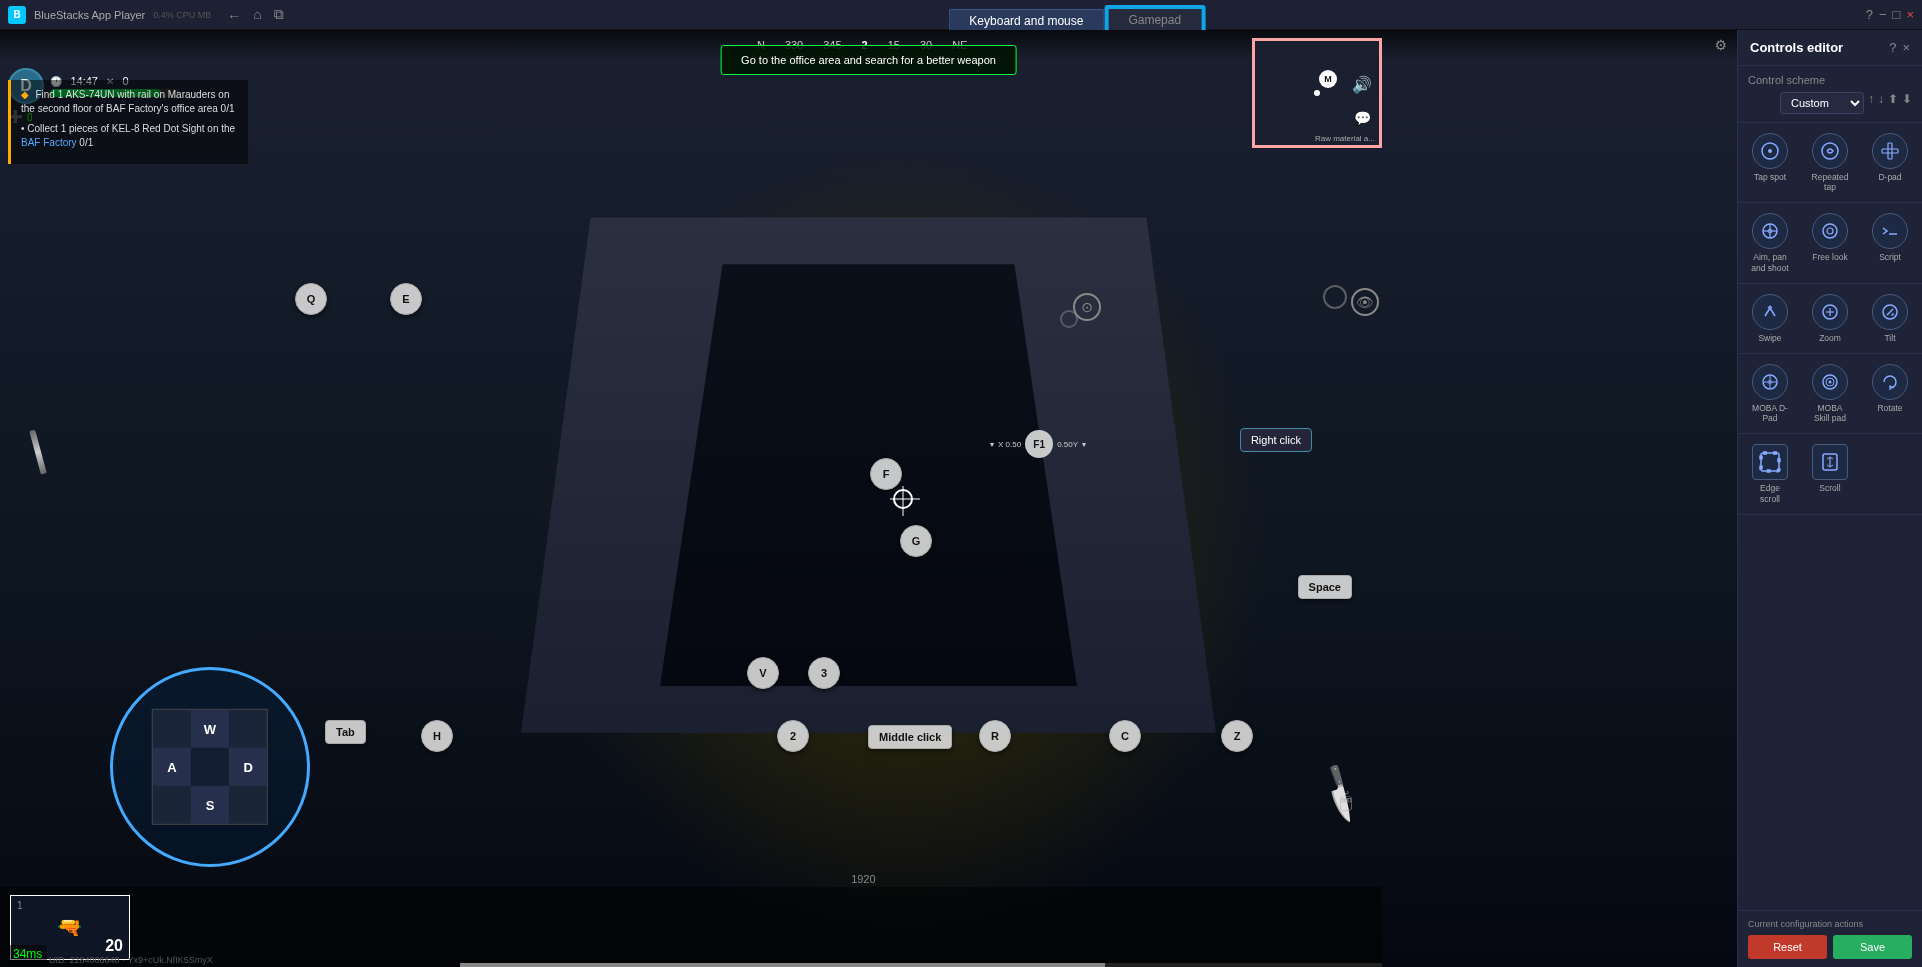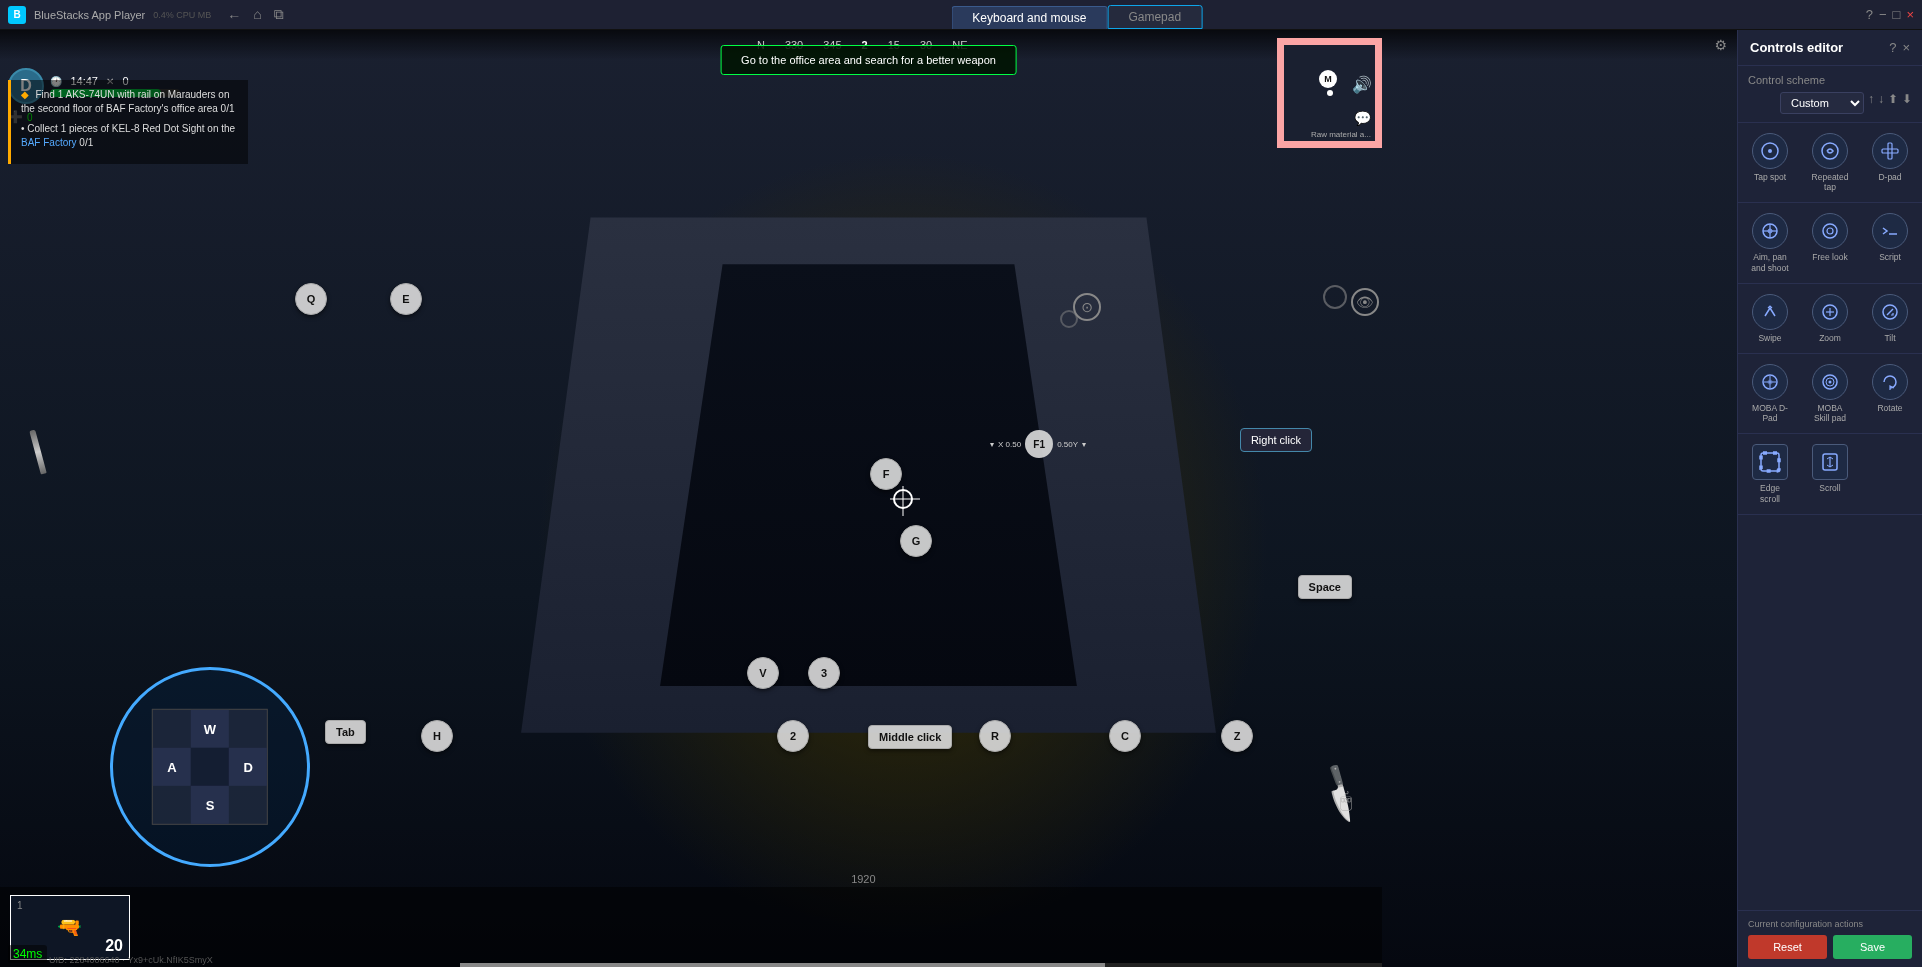--- a/index.html
+++ b/index.html
@@ -56,21 +56,21 @@
     }
     .tab.active {
       background: #2a3a5c;
       color: #fff;
       border: 1px solid #3a5a8c;
       border-bottom: none;
     }
     .tab.inactive {
       background: #252a3d;
       color: #888;
-      border: 1px solid #0ea5e9;
+      border: 4px solid #0ea5e9;
     }
     .title-bar-controls {
       display: flex; gap: 6px; align-items: center;
     }
     .title-bar-controls span {
       font-size: 13px; color: #888; cursor: pointer;
     }
 
     
     .main-area {
@@ -207,23 +207,23 @@
       font-size: 11px;
       color: #fff;
       border-radius: 3px;
       white-space: nowrap;
     }
 
     
     .minimap {
       position: absolute;
       top: 8px; right: 355px;
-      width: 105px; height: 110px;
+      width: 130px; height: 110px;
       background: rgba(0,0,0,0.6);
-      border: 7px solid #fca5a5;
+      border: 3px solid #fca5a5;
     }
     .minimap-content {
       width: 100%; height: 100%;
       background: #1a2030;
       position: relative;
     }
     .minimap-player-dot {
       position: absolute;
       top: 50%; left: 50%;
       width: 6px; height: 6px;

